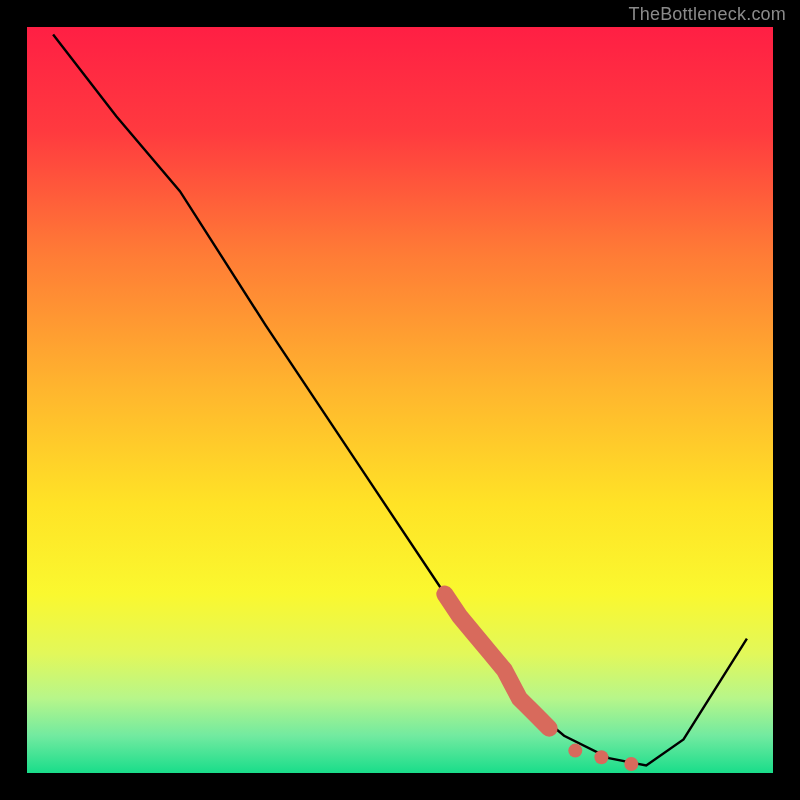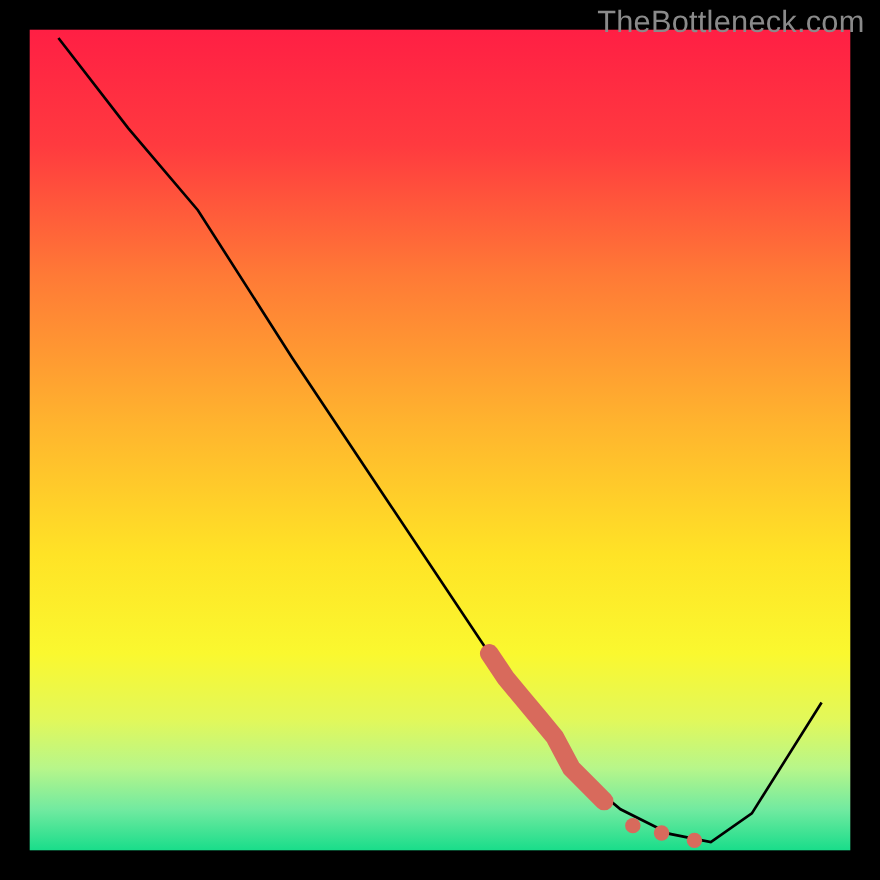--- a/index.html
+++ b/index.html
@@ -15,21 +15,21 @@
     left: 0;
     top: 0;
     width: 800px;
     height: 800px;
   }
   .watermark {
     position: absolute;
     top: 4px;
     right: 14px;
     color: #8a8a8a;
-    font-size: 28px;
+    font-size: 18px;
     font-weight: 500;
     letter-spacing: 0.2px;
     user-select: none;
   }
 </style>
 </head>
 <body>
 
 <svg class="stage" id="stage" viewBox="0 0 800 800">
   <defs>

